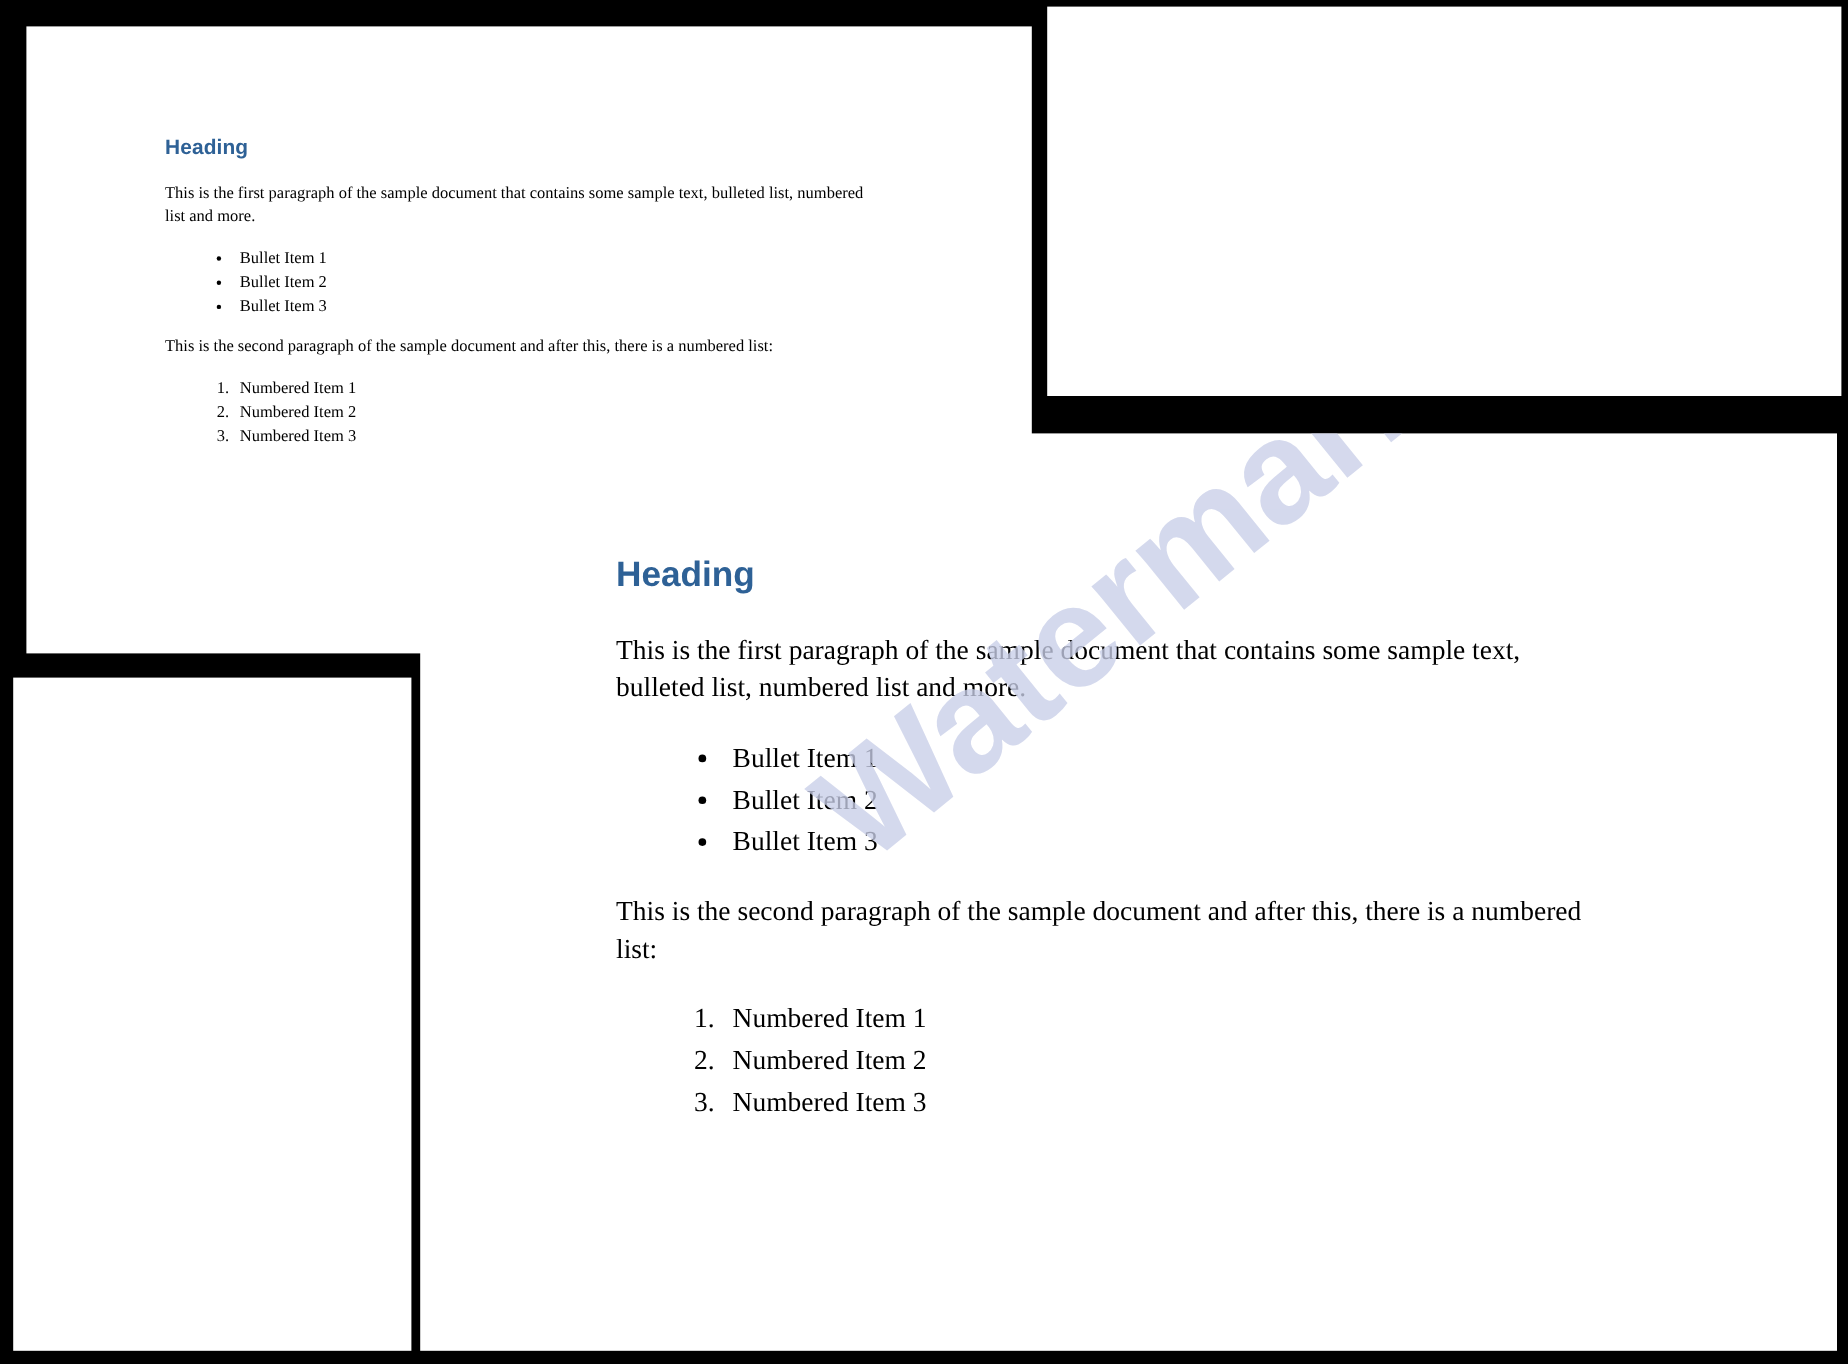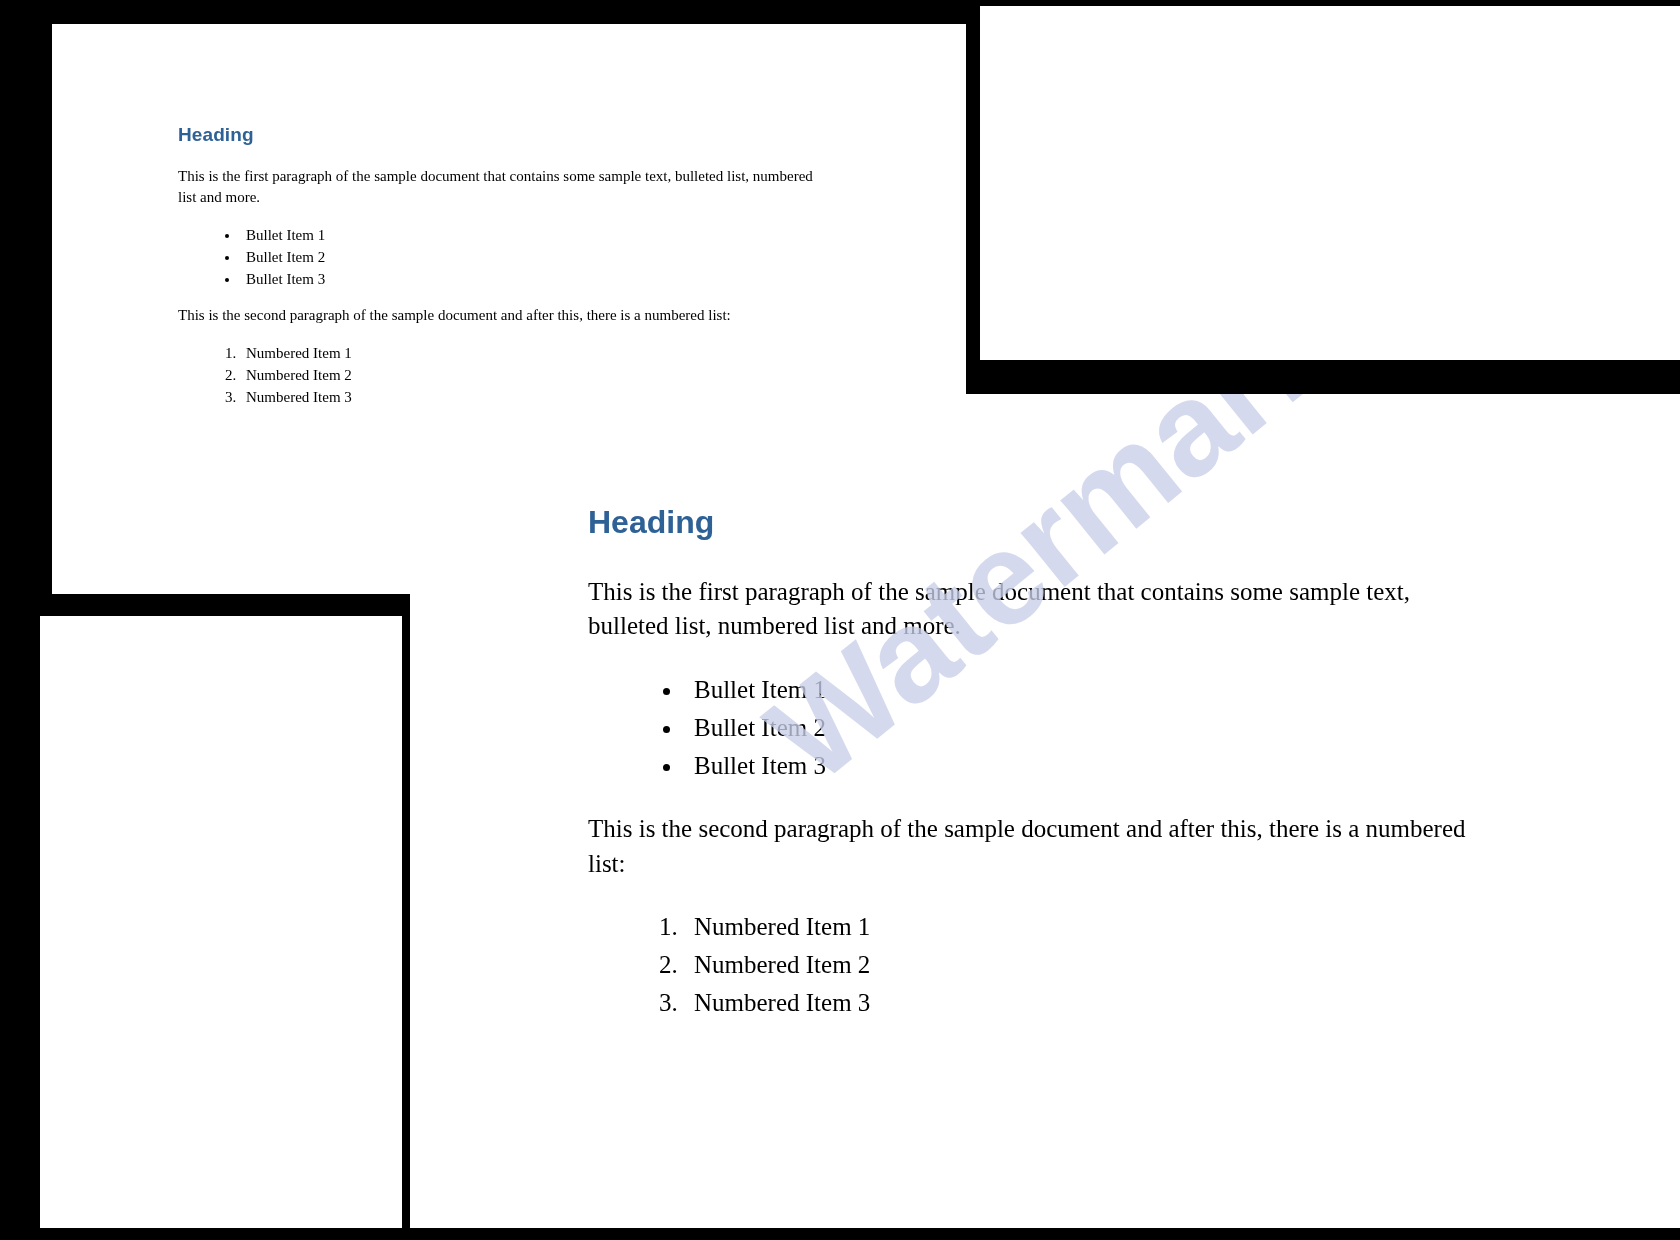--- a/index.html
+++ b/index.html
@@ -22,21 +22,20 @@
     width: 1680px;
     height: 1240px;
   }
 
   
   .page {
     position: absolute;
     background: #ffffff;
     box-sizing: border-box;
     overflow: hidden;
-    margin-left: 28px;
   }
 
   
   #page-top-left {
     left: 24px;
     top: 24px;
     width: 914px;
     height: 570px;
   }
   #page-top-left .doc-body {

